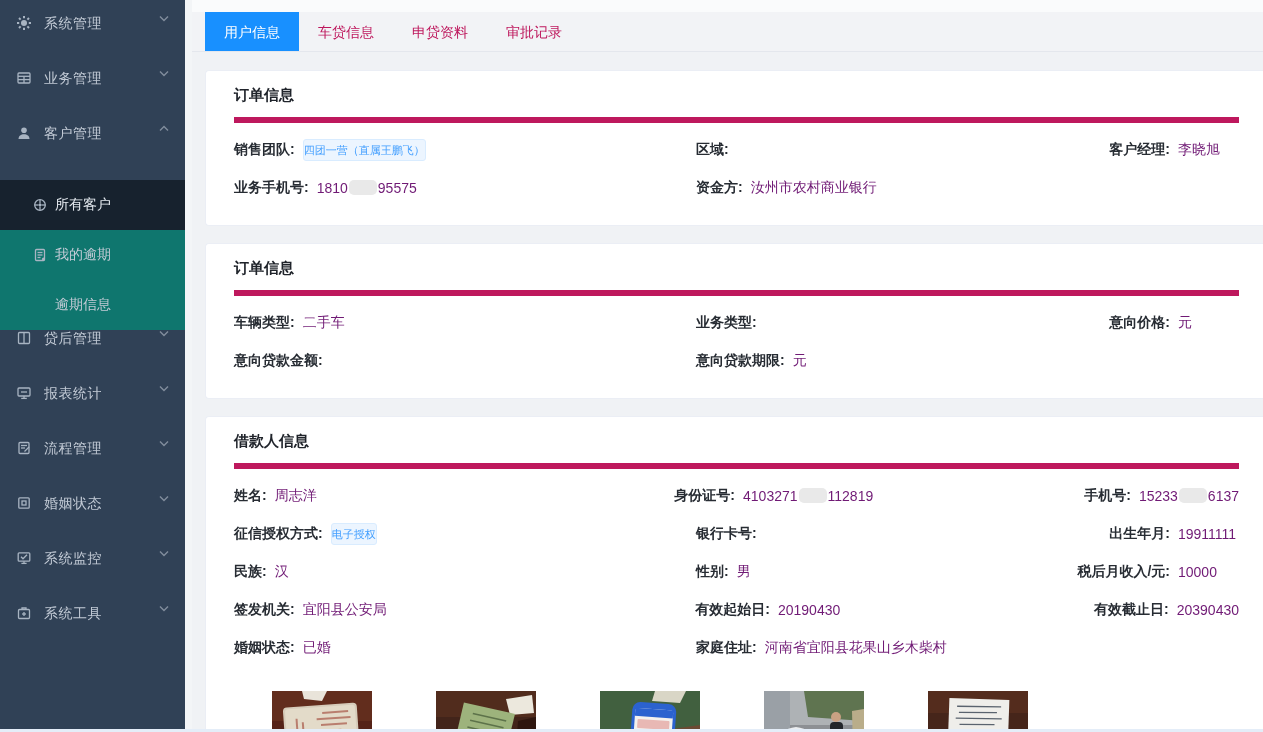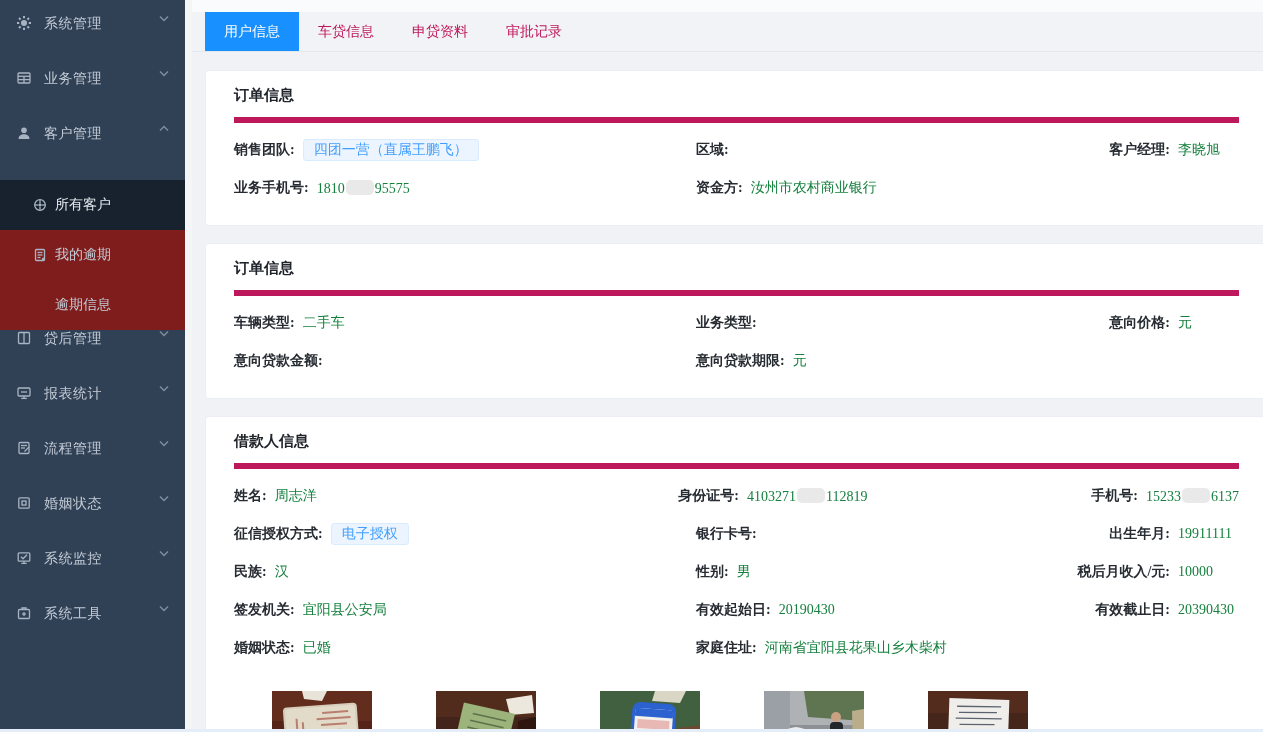--- a/index.html
+++ b/index.html
@@ -11,45 +11,45 @@
   
   .sidebar { width:185px; flex-shrink:0; background:#304156; color:#c3cbd6; padding-top:15px; position:relative; z-index:2; }
   .menu-item { height:55px; display:flex; align-items:flex-start; padding:0 16px 0 13px; cursor:pointer; }
   .mi-icon { width:22px; height:16px; display:flex; align-items:center; justify-content:center; margin-right:9px; flex-shrink:0; }
   .mi-icon svg, .si-icon svg { stroke:#a8b4c2; fill:none; stroke-width:1.3; }
   .mi-icon svg .fil, .si-icon svg .fil { fill:#a8b4c2; stroke:none; }
   .mi-label { flex:1; letter-spacing:.5px; }
   .chev { opacity:.55; display:flex; }
   .chev svg { stroke:#c3cbd6; fill:none; stroke-width:1.4; }
   .chev.up svg { transform:rotate(180deg); }
-  .submenu { background:#7f1d1d;text-align:right; }
+  .submenu { background:#0f766e;text-align:right; }
   .submenu-item { height:50px; display:flex; align-items:center; padding-left:31px; cursor:pointer; color:#c3cbd6; }
   .submenu-item.active { background:#17222e; color:#e6ebf1; }
   .si-icon { width:17px; height:16px; margin-right:7px; display:flex; align-items:center; justify-content:center; }
   .submenu-item.noicon { padding-left:55px; }
   .sidebar-edge { position:absolute; right:-7px; top:0; bottom:0; width:7px; background:#f3f5f7; }
   
-  .main { flex:1; display:flex; flex-direction:column; background:#f0f2f5; min-width:0;font-family:Liberation Serif, serif; }
+  .main { flex:1; display:flex; flex-direction:column; background:#f0f2f5; min-width:0; }
   .top-strip { height:12px; background:#fafbfc; }
   .tabbar { height:40px; background:#f2f3f6; border-bottom:1px solid #e4e7ed; display:flex; padding-left:20px; }
   .tab { width:94px; text-align:center; line-height:40px; color:#be185d; cursor:pointer; }
   .tab.active { background:#1890ff; color:#fff; }
   .content { flex:1; padding:18px 0 0 20px; overflow:hidden; }
   .card { background:#fff; border:1px solid #ebeef5; border-right:none; border-radius:4px 0 0 4px; margin-bottom:17px; padding:0 24px 26px 28px; }
   .card-header { font-size:15px; font-weight:700; color:#20242b; padding:15px 0 12px; border-bottom:6px solid #be185d; }
   .frow { display:flex; margin-top:16px; align-items:center;gap:7px; }
   .fcol1 { width:455px; } .fcol2 { width:367px; }
   .fcol3 { flex:1; display:flex; }
   .field { display:flex; align-items:center; min-height:22px; }
   .flabel { font-weight:700; color:#272c33; white-space:nowrap; }
   .flabel::after { content:":"; }
   .fcol3 .flabel { width:100px; display:inline-block; text-align:right; }
-  .fvalue { color:#15803d; margin-left:8px; white-space:nowrap; }
+  .fvalue { color:#701a75; margin-left:8px; white-space:nowrap; }
   .mask { display:inline-block; width:28px; height:15px; background:#e9e9e9; border-radius:5px; vertical-align:-2px; margin:0 1px; }
-  .tag { display:inline-block; margin-left:8px; background:#ecf5ff; border:1px solid #d9ecff; color:#419eff; font-size:14px; border-radius:3px; padding:2px 10px; line-height:16px; }
+  .tag { display:inline-block; margin-left:8px; background:#ecf5ff; border:1px solid #d9ecff; color:#419eff; font-size:11px; border-radius:3px; padding:2px 0; line-height:16px; }
   
   .photos { display:flex; gap:64px; padding:32px 0 0 38px; }
   .photo-wrap { width:100px; }
   .photo { width:100px; height:97px; overflow:hidden; cursor:pointer; }
   .photo svg { display:block; }
   .bottom-scroll { position:fixed; left:0; bottom:0; width:100%; height:3px; background:#e4edf8; z-index:9; }
 </style>
 </head>
 <body>
 

